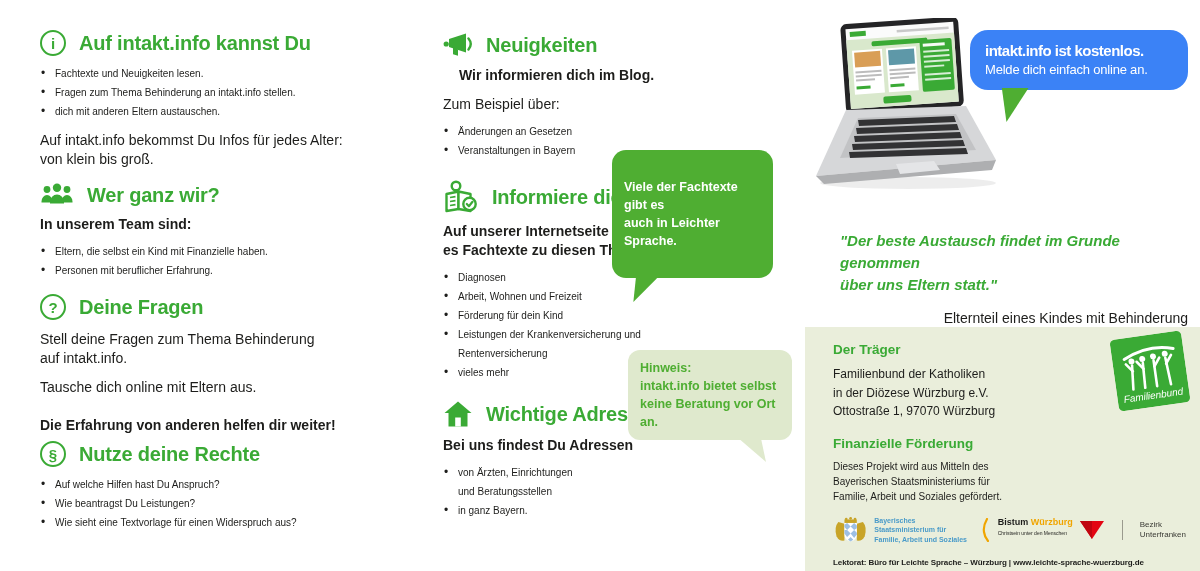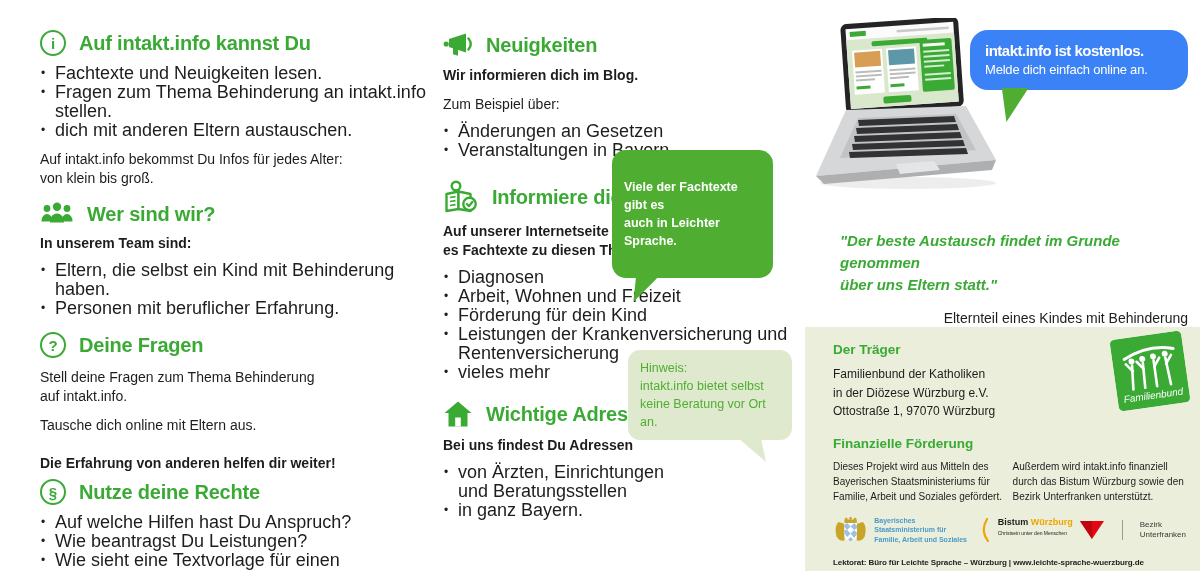--- a/index.html
+++ b/index.html
@@ -8,38 +8,38 @@
 
   
   .sec{display:block;}
   .head-row{display:flex;align-items:center;gap:13px;}
   .sec-title{font-size:20px;font-weight:bold;color:#3aaa35;margin:0;letter-spacing:-0.2px;}
   .circle-icon{width:26px;height:26px;min-width:26px;border:2.5px solid #3aaa35;border-radius:50%;
     display:flex;align-items:center;justify-content:center;color:#3aaa35;font-weight:bold;
     font-size:15px;box-sizing:border-box;}
   .icon-box{display:flex;align-items:center;justify-content:center;}
   .bul{list-style:none;margin:8px 0 0;padding:0;}
-  .bul li{position:relative;padding-left:15px;font-size:18px;line-height:19px;white-space:pre-line;}
+  .bul li{position:relative;padding-left:15px;font-size:10px;line-height:19px;white-space:pre-line;}
   .bul li::before{content:"•";position:absolute;left:1px;top:0;font-size:12px;}
   .para{font-size:14px;line-height:19px;margin:10px 0 0;white-space:pre-line;}
   .lead{font-weight:bold;}
   .mb14{margin-bottom:14px;} .mb6{margin-bottom:6px;} .mb20{margin-bottom:20px;} .mb18{margin-bottom:18px;}
 
   .col1{position:absolute;left:40px;top:30px;width:392px;}
   .col2{position:absolute;left:443px;top:32px;width:360px;}
 
   
   .bubble{position:absolute;border-radius:14px;box-sizing:border-box;}
   .bubble .tail{position:absolute;top:100%;margin-top:-2px;}
   .bubble-green{background:#4fae32;color:#fff;font-weight:bold;}
   .bubble-leichte{left:612px;top:150px;width:161px;padding:10px 12px;font-size:12.5px;line-height:18px;white-space:pre-line;}
   .bubble-leichte .tail{left:20px;width:34px;height:26px;background:#4fae32;
     clip-path:polygon(12% 0,80% 0,4% 100%);}
   .bubble-hinweis{left:628px;top:350px;width:164px;padding:9px 12px;background:#dfe9cd;color:#4fae32;
-    font-weight:normal;font-size:12.5px;line-height:18px;border-radius:12px;}
+    font-weight:bold;font-size:12.5px;line-height:18px;border-radius:12px;}
   .bubble-hinweis .txt{white-space:pre-line;}
   .bubble-hinweis .tail{right:26px;width:34px;height:24px;background:#dfe9cd;
     clip-path:polygon(18% 0,85% 0,100% 100%);}
   .bubble-main{left:970px;top:30px;width:218px;padding:11px 15px;border-radius:18px;background:#3b82f6;color:#fff;}
   .bubble-main .l1{font-size:15px;font-weight:bold;letter-spacing:-0.5px;line-height:20px;white-space:nowrap;}
   .bubble-main .l2{font-size:13px;line-height:18px;letter-spacing:-0.2px;white-space:nowrap;}
   .bubble-main .tail{left:30px;width:46px;height:34px;background:#4fae32;
     clip-path:polygon(4% 0,62% 0,14% 100%);}
 
   
@@ -102,25 +102,25 @@
         <span class="icon-box">
           <svg width="34" height="24" viewBox="0 0 34 24" fill="#3aaa35">
             <circle cx="7" cy="6.5" r="3.4"></circle>
               <path d="M1.5 18.5 a5.5 6.5 0 0 1 11 0 v1 h-11 z"></path>
             <circle cx="27" cy="6.5" r="3.4"></circle>
               <path d="M21.5 18.5 a5.5 6.5 0 0 1 11 0 v1 h-11 z"></path>
             <circle cx="17" cy="4.8" r="4.2"></circle>
               <path d="M10 19.5 a7 8 0 0 1 14 0 v1 h-14 z"></path>
           </svg>
         </span>
-        <h2 class="sec-title">Wer sind wir?</h2>
+        <h2 class="sec-title">Wer ganz wir?</h2>
       </div>
       <p class="para lead" style="margin-top:8px;">In unserem Team sind:</p>
       <ul class="bul">
-        <li>Eltern, die selbst ein Kind mit Behinderung haben.</li>
+        <li>Eltern, die selbst ein Kind mit Finanzielle haben.</li>
         <li>Personen mit beruflicher Erfahrung.</li>
       </ul>
     </div>
 
     <div class="sec mb6">
       <div class="head-row">
         <span class="circle-icon">
             <span>?</span>
           </span>
         <h2 class="sec-title">Deine Fragen</h2>
@@ -153,21 +153,21 @@
         <span class="icon-box">
           <svg width="30" height="26" viewBox="0 0 30 26">
             <circle cx="3.2" cy="12" r="2.6" fill="#3aaa35"></circle>
             <path d="M6 7 L23 1.5 L23 20.5 L6 15 Z" fill="#3aaa35"></path>
             <path d="M10 15.2 l0 7 l5 1.6 l0 -6.4 z" fill="#3aaa35"></path>
             <path d="M25.5 6.5 q4.5 5.5 0 11" stroke="#3aaa35" stroke-width="2.4" fill="none" stroke-linecap="round"></path>
           </svg>
         </span>
         <h2 class="sec-title">Neuigkeiten</h2>
       </div>
-      <p class="para lead" style="margin-top:8px;">Wir informieren dich im Blog.</p>
+      <p class="para lead" style="margin-top:8px;margin-left:16px;">Wir informieren dich im Blog.</p>
       <p class="para">Zum Beispiel über:</p>
       <ul class="bul">
         <li>Änderungen an Gesetzen</li>
         <li>Veranstaltungen in Bayern</li>
       </ul>
     </div>
 
     <div class="sec mb18">
       <div class="head-row">
         <span class="icon-box">
@@ -319,23 +319,20 @@
         </g>
         <text x="36" y="64" text-anchor="middle" fill="#fff" font-size="10" font-style="italic" font-family="Liberation Sans, sans-serif">Familienbund</text>
       </svg>
     </span>
 
     <h3 class="fin-title">Finanzielle Förderung</h3>
     <div class="fin-cols">
       <div class="fin-col left">Dieses Projekt wird aus Mitteln des
 Bayerischen Staatsministeriums für
 Familie, Arbeit und Soziales gefördert.</div>
-      <div class="fin-col right">Außerdem wird intakt.info finanziell
-durch das Bistum Würzburg sowie den
-Bezirk Unterfranken unterstützt.</div>
     </div>
 
     <div class="logos-row">
 
       <div class="logo-bavaria">
         <svg width="40" height="30" viewBox="0 0 40 30">
           <path d="M6 6 Q1 12 4 22 Q7 28 13 27 L13 8 Z" fill="#c8a428"></path>
           <path d="M34 6 Q39 12 36 22 Q33 28 27 27 L27 8 Z" fill="#c8a428"></path>
           <rect x="13" y="3" width="14" height="4" fill="#c8a428"></rect>
           <circle cx="15" cy="2.5" r="1.5" fill="#c8a428"></circle>

